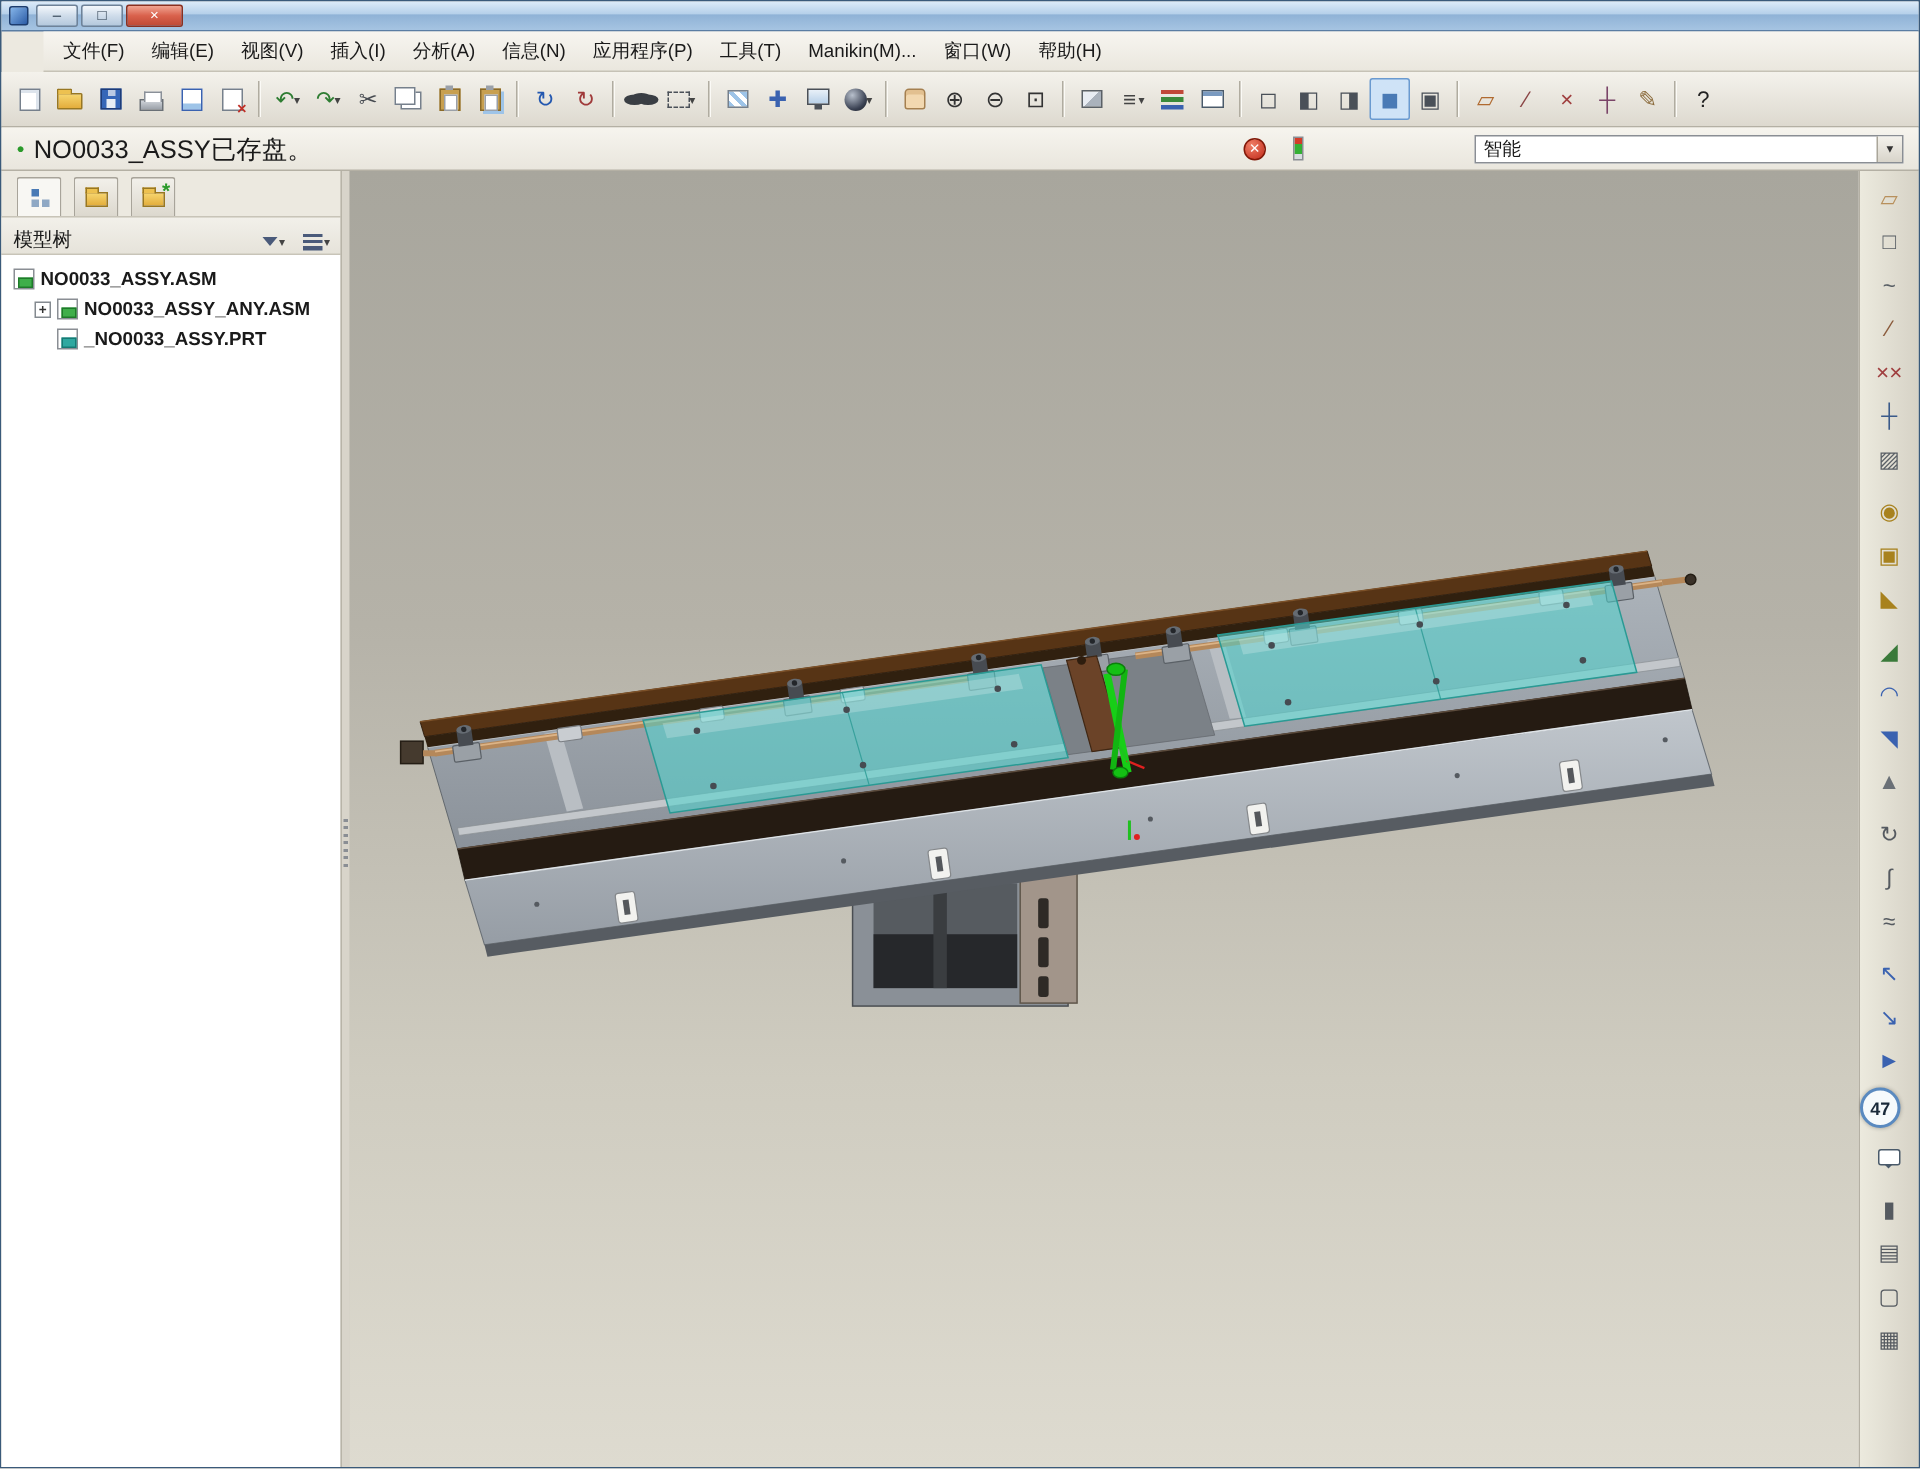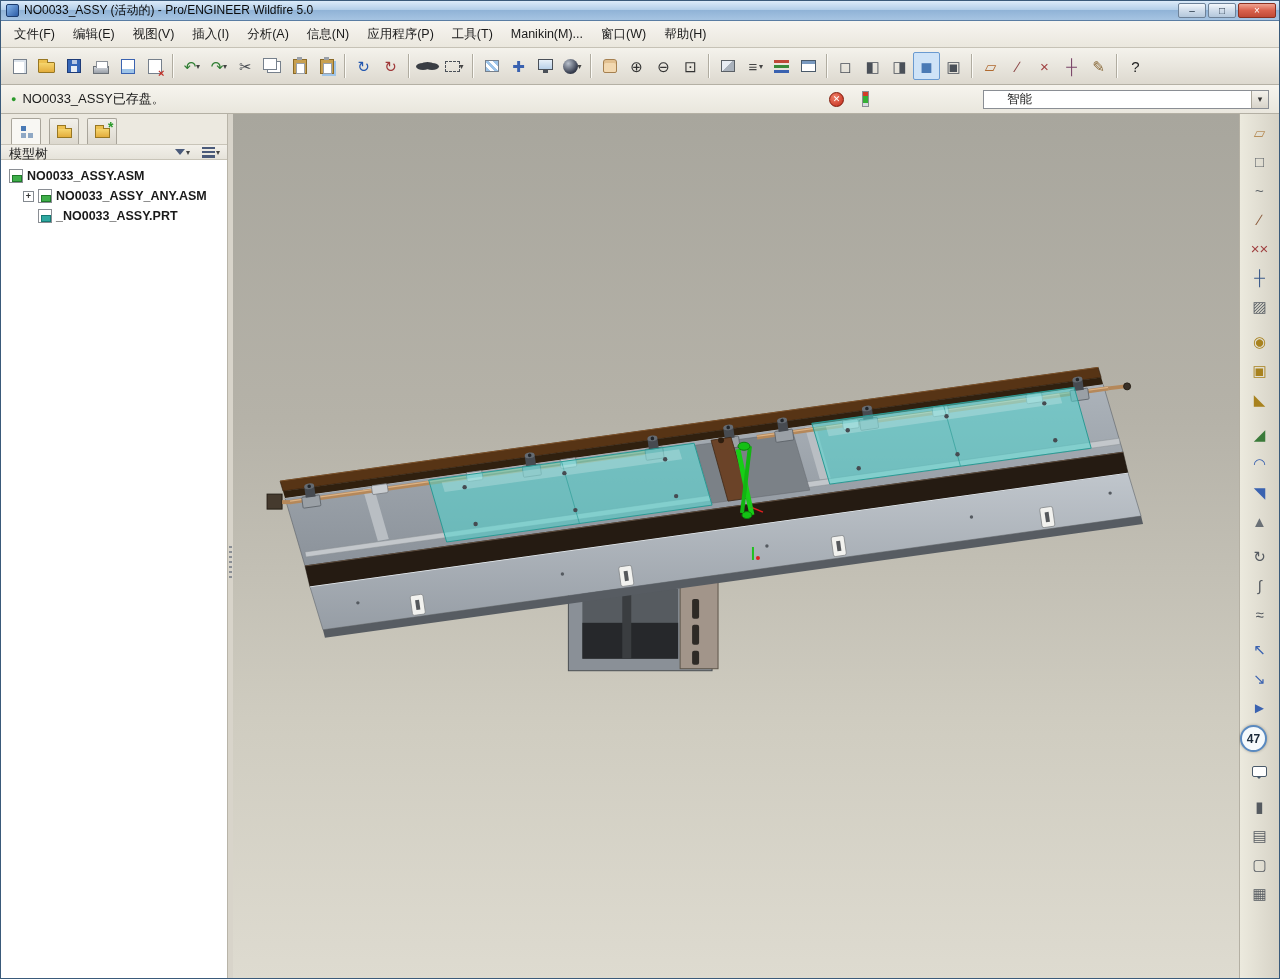--- a/index.html
+++ b/index.html
@@ -10,21 +10,21 @@
 
 
 #title-bar{flex:0 0 20px;height:20px;background:linear-gradient(#dcebf9,#b4cfe9 45%,#8fb2d6 46%,#a6c4e2);display:flex;align-items:center;padding:0 3px;border-bottom:1px solid #5a7da3;}
 .win-ico{width:13px;height:13px;margin:0 5px 0 2px;background:linear-gradient(135deg,#86b6ea,#2c5ca6);border:1px solid #1c3c6e;border-radius:2px;}
 #title-text{flex:1;font-size:12px;color:#0a0a0a;white-space:nowrap;overflow:hidden;}
 .tb-controls{display:flex;gap:2px;}
 .cbtn{width:28px;height:15px;font-size:10px;line-height:13px;text-align:center;border:1px solid #6e8298;border-radius:2px;background:linear-gradient(#f4f8fc,#cfdcea 50%,#b4c8dc);color:#234;}
 .cbtn.close{background:linear-gradient(#f0a492,#d9614c 50%,#c04a36);color:#fff;width:38px;border-color:#8a3020;}
 
 
-#menu-bar{flex:0 0 27px;height:27px;background:linear-gradient(#f7f5f0,#eae7de);display:flex;align-items:center;padding:0 4px;border-bottom:1px solid #c6c2b6;}
+#menu-bar{flex:0 0 27px;height:27px;background:linear-gradient(#f7f5f0,#eae7de);display:flex;align-items:center;padding:0 4px;border-bottom:1px solid #c6c2b6;margin-left:28px;}
 .menu-item{padding:4px 9px;font-size:12.5px;}
 #main-toolbar{flex:0 0 37px;height:37px;background:linear-gradient(#f4f2ec,#ddd9cf);display:flex;align-items:center;padding:0 5px;border-bottom:1px solid #b4b0a4;}
 .tbtn{width:27px;height:28px;display:flex;align-items:center;justify-content:center;border:1px solid transparent;border-radius:2px;position:relative;flex:0 0 auto;}
 .tbtn.active{background:#cfe3f7;border:1px solid #6a9ad0;}
 .dd{font-size:8px;color:#444;margin-left:-1px;}
 .tsep{width:0;height:24px;border-left:1px solid #b0aca0;border-right:1px solid #fbfaf6;margin:0 4px;flex:0 0 auto;}
 .glyph{font-size:15px;line-height:1;display:inline-flex;align-items:center;justify-content:center;min-width:14px;}
 
 
 .k-page{width:12px;height:15px;background:#fff;border:1px solid #76808c;box-shadow:inset -2px 2px 0 #dde4ec;}
@@ -57,38 +57,38 @@
 .k-bubble{width:15px;height:11px;border:1px solid #4a5a6a;background:#fff;border-radius:2px;position:relative;}
 .k-bubble::after{content:'';position:absolute;left:3px;bottom:-6px;border:3px solid transparent;border-top-color:#4a5a6a;}
 .k-stop{width:15px;height:15px;border-radius:50%;background:radial-gradient(circle at 35% 30%,#f08068,#c02818);border:1px solid #801808;color:#fff;font-size:9px;font-weight:bold;display:inline-flex;align-items:center;justify-content:center;}
 .k-gauge{width:7px;height:16px;border:1px solid #8a8e94;background:linear-gradient(180deg,#d43c28 0 4px,#35b035 4px 11px,#d8dce0 11px);display:inline-block;}
 .k-funnel{width:0;height:0;border:5px solid transparent;border-top:6px solid #4a5a7a;margin-top:4px;display:inline-block;}
 .k-list{width:13px;height:11px;display:inline-block;background:linear-gradient(180deg,#4a5a7a 0 2px,transparent 2px 4px,#4a5a7a 4px 6px,transparent 6px 8px,#4a5a7a 8px 10px);}
 
 
 #message-bar{flex:0 0 29px;height:29px;background:linear-gradient(#f6f4ee,#e9e6dd);border-bottom:1px solid #b4b0a4;position:relative;display:flex;align-items:center;padding:0 10px;}
 #status-bullet{color:#2a9a2a;font-size:9px;margin-right:6px;}
-#message-text{font-size:13px;}
+#message-text{font-size:17px;}
 #msg-icons{position:absolute;left:828px;display:flex;align-items:center;gap:18px;}
 #filter-combo{position:absolute;right:10px;width:286px;height:19px;background:#fff;border:1px solid #8a8e94;display:flex;align-items:center;}
-#filter-value{flex:1;padding-left:23px;font-size:12.5px;}
+#filter-value{flex:1;padding-left:5px;font-size:12.5px;}
 #combo-arrow{width:17px;height:17px;background:linear-gradient(#f4f2ec,#d8d4ca);border-left:1px solid #aaa69a;font-size:9px;display:flex;align-items:center;justify-content:center;color:#333;}
 
 
 #content{flex:1;display:flex;min-height:0;}
 #left-panel{width:232px;flex:0 0 232px;background:#ece9e0;display:flex;flex-direction:column;position:relative;border-right:1px solid #b4b0a4;}
 #panel-tabs{height:30px;display:flex;gap:8px;padding:4px 0 0 10px;}
 .ptab{width:30px;height:26px;border:1px solid #a8a49a;border-bottom:none;background:linear-gradient(#f2f0ea,#dcd8ce);display:flex;align-items:center;justify-content:center;border-radius:2px 2px 0 0;}
 .ptab.active{background:#f8f7f3;}
 .tico-tree{width:13px;height:13px;position:relative;display:inline-block;}
 .tico-tree::before{content:'';position:absolute;left:1px;top:1px;width:5px;height:5px;background:#4a7ab5;box-shadow:0 7px 0 #8fa8c4,7px 7px 0 #8fa8c4;}
 .tico-folders,.tico-favorites{width:15px;height:10px;background:linear-gradient(#f6d56e,#e3ad3c);border:1px solid #987722;position:relative;margin-top:3px;display:inline-block;}
 .tico-folders::before,.tico-favorites::before{content:'';position:absolute;top:-4px;left:-1px;width:7px;height:3px;background:#edc150;border:1px solid #987722;border-bottom:none;}
 .tico-favorites::after{content:'*';position:absolute;right:-5px;top:-10px;color:#2a9a2a;font-size:14px;font-weight:bold;}
-#tree-header{height:16px;display:flex;align-items:flex-start;padding:0 8px;background:linear-gradient(#f2f0ea,#e6e3da);border-top:1px solid #c8c4b8;border-bottom:1px solid #c8c4b8;}
+#tree-header{height:26px;display:flex;align-items:flex-end;padding:0 8px;background:linear-gradient(#f2f0ea,#e6e3da);border-top:1px solid #c8c4b8;border-bottom:1px solid #c8c4b8;}
 #tree-title{font-size:13px;}
 #tree-header-buttons{margin-left:auto;display:flex;gap:12px;margin-right:4px;}
 .hbtn{display:flex;align-items:center;gap:2px;}
 #tree-body{flex:1;background:#fff;padding:6px 0;overflow:hidden;}
 .trow{height:20px;display:flex;align-items:center;gap:4px;font-weight:bold;}
 .exp{width:11px;height:11px;border:1px solid #848a90;background:#fff;font-size:9px;line-height:9px;text-align:center;color:#333;flex:0 0 11px;}
 .exp-sp{width:11px;flex:0 0 11px;}
 .ti{width:14px;height:14px;background:#fff;border:1px solid #8a8e94;position:relative;flex:0 0 14px;}
 .ti::after{content:'';position:absolute;left:2px;top:5px;width:8px;height:5px;}
 .ti.asm::after{background:#3fae4a;border:1px solid #1f7a2a;}
@@ -105,21 +105,20 @@
 .rbtn{width:27px;height:26px;display:flex;align-items:center;justify-content:center;border:1px solid transparent;border-radius:2px;}
 .badge69{width:27px;height:27px;border-radius:50%;background:#f6fafc;border:2px solid #5a8ac0;color:#1a2a3a;display:flex;align-items:center;justify-content:center;font-weight:bold;font-size:12px;margin:-4px 0 6px -12px;box-shadow:0 0 3px rgba(0,0,0,.3);}
 </style>
 </head>
 <body>
 
 <div id="window">
 
   <div id="title-bar">
     <span class="win-ico"></span>
-    <span id="title-text">NO0033_ASSY (活动的) - Pro/ENGINEER Wildfire 5.0</span>
     <span class="tb-controls">
       <button class="cbtn">–</button>
       <button class="cbtn">□</button>
       <button class="cbtn close">×</button>
     </span>
   </div>
 
   <div id="menu-bar">
       <span class="menu-item">文件(F)</span>
       <span class="menu-item">编辑(E)</span>

